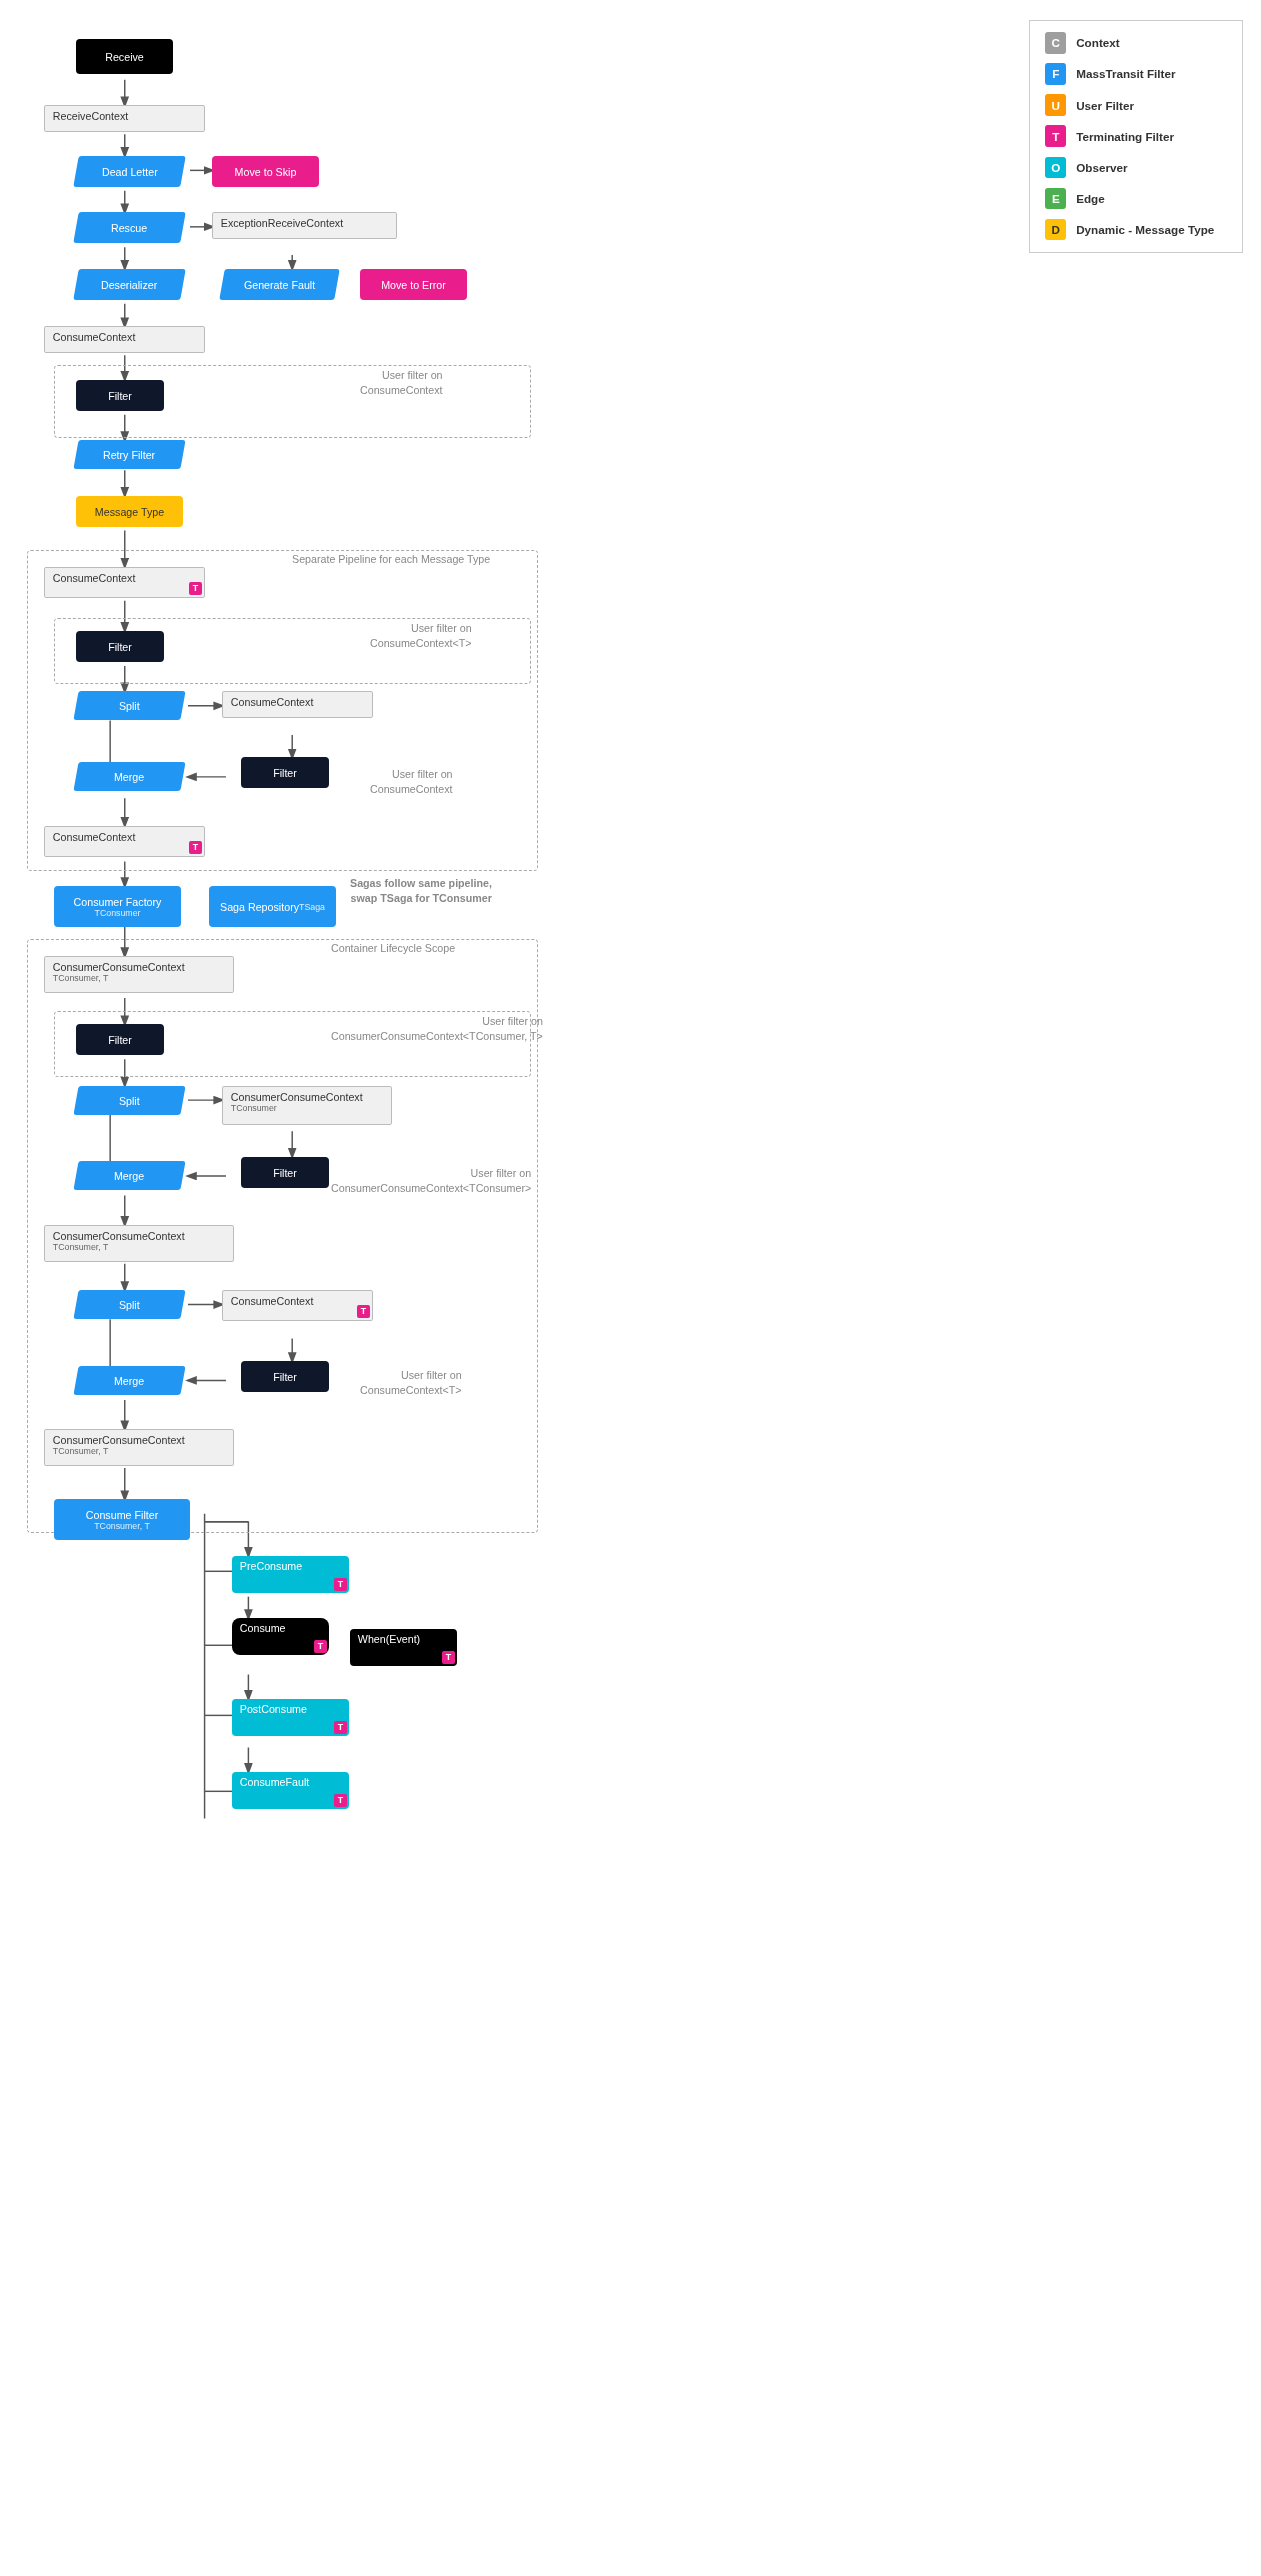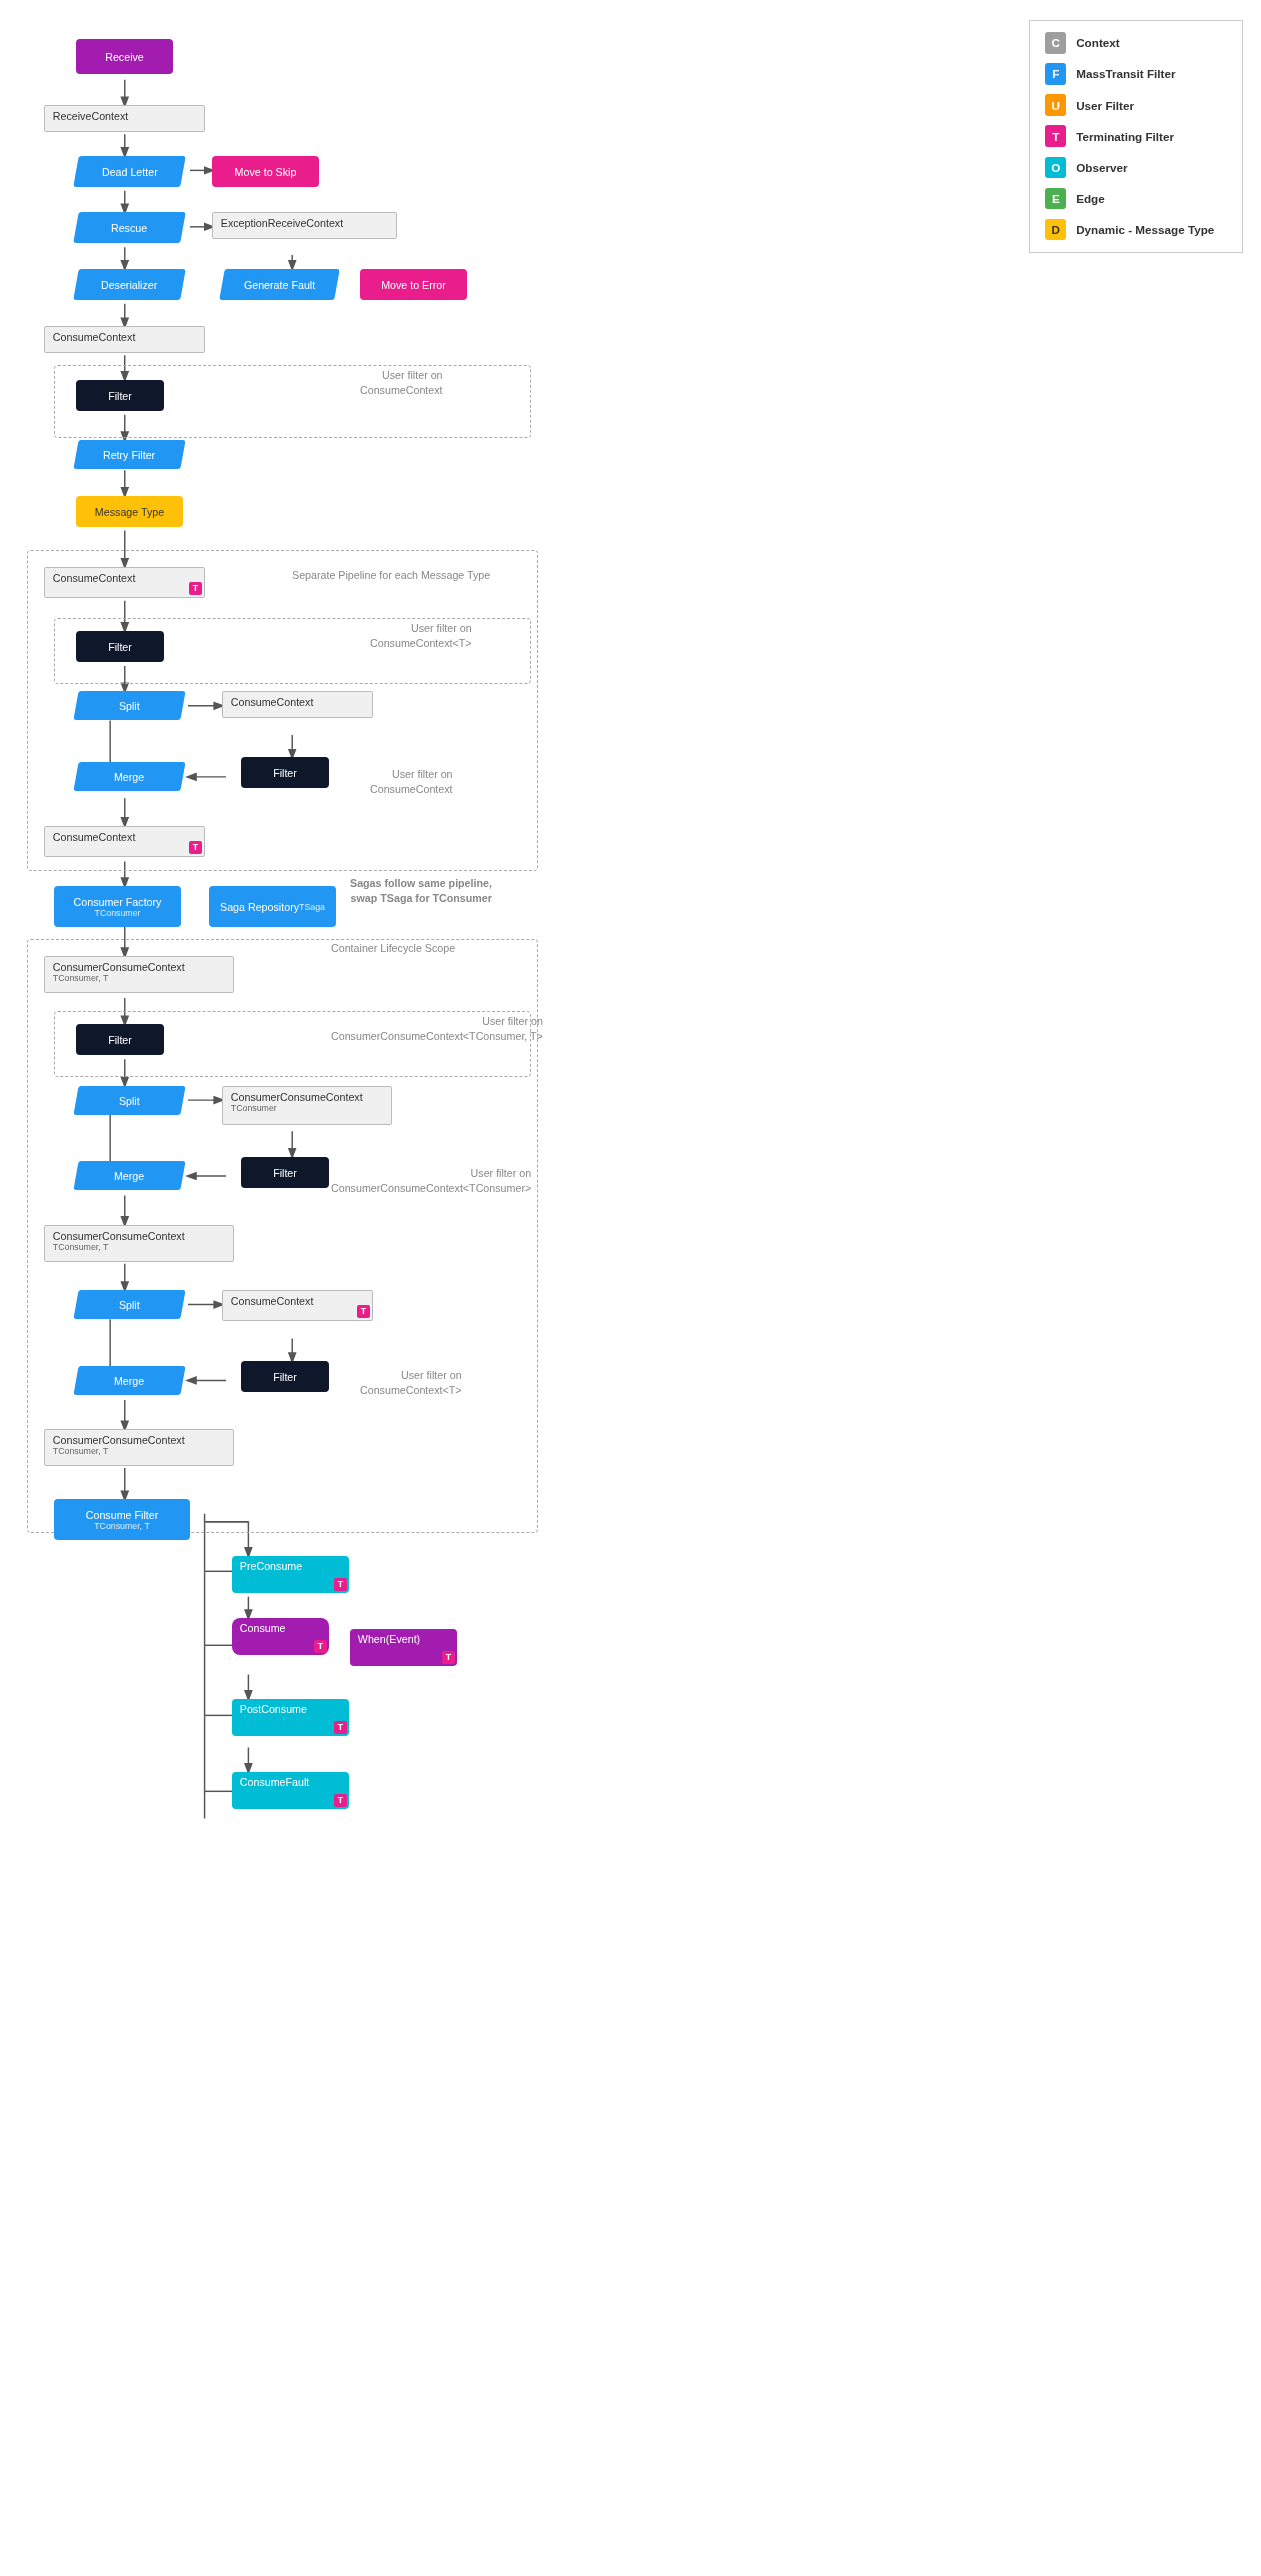--- a/index.html
+++ b/index.html
@@ -60,21 +60,21 @@
       position: absolute;
       display: flex;
       align-items: center;
       justify-content: center;
       text-align: center;
       font-size: 10.7px;
       font-weight: 500;
       border-radius: 2.9px;
       color: #fff;
     }
-    .node-green { background: #a21caf; }
+    .node-green { background: #000000; }
     .node-blue { background: #2196f3; }
     .node-orange { background: #0f172a; }
     .node-pink { background: #e91e8c; }
     .node-yellow { background: #ffc107; color: #333; }
     .node-teal { background: #00bcd4; }
     .node-skewed {
       transform: skewX(-10deg);
     }
     .node-skewed span {
       transform: skewX(10deg);
@@ -346,21 +346,21 @@
   <div class="node node-blue node-skewed" style="left:76px; top:440px; width:107px; height:29px;">
     <span>Retry Filter</span>
   </div>
 
   <div class="node node-yellow" style="left:76px; top:496px; width:107px; height:31px; border-radius:3.9px;">
     <span>Message Type</span>
   </div>
 
   <div class="region" style="left:27px; top:550px; width:511px; height:321px;">
   </div>
-  <div class="region-label" style="left:292px; top:553px; color:#888; font-size:10.7px;margin-top:16px;">
+  <div class="region-label" style="left:292px; top:553px; color:#888; font-size:10.7px;">
     Separate Pipeline for each Message Type
   </div>
 
   <div class="ctx-box" style="left:44px; top:567px; width:161px; height:31px; position:absolute;">
     <span>ConsumeContext</span>
     <div class="t-badge" style="position:absolute; right:1.9px; bottom:1.9px;">T</div>
   </div>
 
   <div class="region" style="left:54px; top:618px; width:477px; height:66px;">
   </div>

